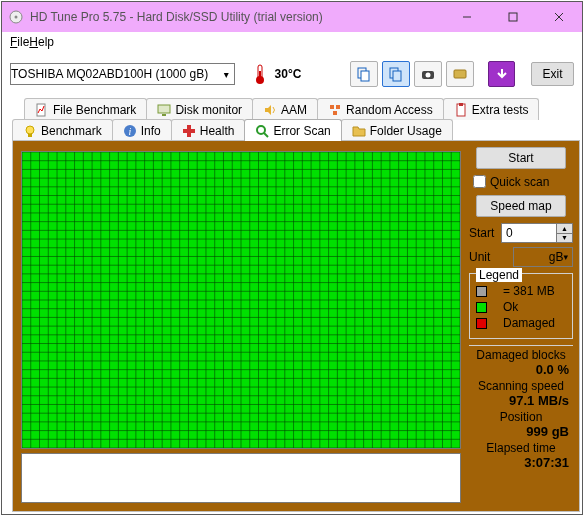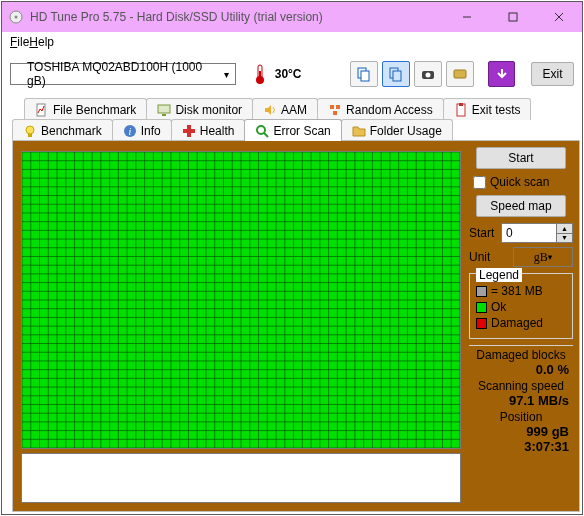--- a/index.html
+++ b/index.html
@@ -6,21 +6,21 @@
   body { font-family: "Segoe UI", Tahoma, sans-serif; font-size: 12px; background: #fff; width: 584px; height: 516px; overflow: hidden; }
   .window { border: 1px solid #5a5a5a; width: 582px; height: 514px; margin: 1px; display: flex; flex-direction: column; position: relative; background:#fff;}
   .titlebar { height: 30px; display: flex; align-items: center; background: #f0abfc; padding-left: 6px; }
   .titlebar-icon { width: 16px; height: 16px; margin-right: 6px; }
   .titlebar-title { flex: 1; color: #555; font-size: 12px; }
   .winbtn { width: 46px; height: 30px; display: flex; align-items: center; justify-content: center; color: #333; }
   .menubar { height: 20px; display:flex; gap: 0; padding-left: 8px; font-size: 12px; color: #000; align-items:center; }
   .menubar span { text-decoration: underline; text-decoration-color: transparent; }
   .menubar span::first-letter { text-decoration: underline; }
   .toolbar { height: 36px; display: flex; align-items: center; padding: 0 8px; gap: 4px; margin-top:4px;}
-  .drive-select { width: 232px; height: 22px; border: 1px solid #7a7a7a; font-size: 12px; padding-left: 16px; display:flex; align-items:center; justify-content:space-between; background:#fff;}
+  .drive-select { width: 232px; height: 22px; border: 1px solid #7a7a7a; font-size: 12px; padding-left: 0; display:flex; align-items:center; justify-content:space-between; background:#fff;}
   .drive-select .text { flex:1; }
   .drive-select .dd { width:16px; text-align:center; font-size:10px;}
   .thermo { width:18px; height:26px; display:flex; align-items:center; justify-content:center;}
   .temp { font-size: 12px; font-weight:bold; color:#000; margin-left:2px;}
   .spacer1 { width: 42px; }
   .tool-cluster { display:flex; gap:4px; }
   .iconbtn { width: 28px; height: 26px; border: 1px solid #b0b0b0; background: #f5f5f5; display:flex; align-items:center; justify-content:center; border-radius:2px;}
   .iconbtn.active { border-color:#2a72d4; background:#cfe4fa; }
   .exit-btn { margin-left: 12px; width: 44px; height: 24px; border:1px solid #adadad; background:#e1e1e1; font-size:12px; border-radius:2px;}
   .tabstrip-wrap { margin: 6px 2px 0 10px; }
@@ -28,34 +28,34 @@
   .tab { display:flex; align-items:center; gap:4px; height: 22px; border:1px solid #c0c0c0; border-bottom:none; padding:0 10px; background:#f6f6f6; font-size:12px; border-radius:3px 3px 0 0; margin-right:-1px; position:relative; z-index:1;}
   .tab.sel { background:#fff; z-index:3; border-color:#b0b0b0;}
   .tabrow.row1 { margin-left: 12px; }
   .tabrow.row2 { margin-top:-1px; }
   .tabcontent { border:1px solid #c0c0c0; border-top:1px solid #c0c0c0; height: 372px; margin-top:-1px; position:relative; background:#a16207; z-index:2;}
   .scan-area { position:absolute; left:8px; top:10px; width:440px; height:298px; border:1px solid #7a7a7a; background:#fff; }
   .grid-canvas { width:100%; height:100%; display:block;}
   .log-area { position:absolute; left:8px; top:312px; width:440px; height:50px; border:1px solid #7a7a7a; background:#fff;}
   .sidepanel { position:absolute; left:456px; top:6px; right:6px; bottom:6px; }
   .btn { width: 90px; height: 22px; border:1px solid #adadad; background:#e1e1e1; font-size:12px; margin: 0 auto 6px; display:block; border-radius:2px;}
-  .chk-row { display:flex; align-items:flex-end; gap:4px; font-size:12px; margin:4px 0 6px 4px;}
+  .chk-row { display:flex; align-items:flex-start; gap:4px; font-size:12px; margin:4px 0 6px 4px;}
   .chk-row input { width:13px; height:13px;}
   .field-row { display:flex; align-items:center; font-size:12px; margin-bottom:4px; gap:4px;}
   .field-row .lbl { width: 28px; }
   .numbox { flex:1; height:20px; border:1px solid #7a7a7a; display:flex;}
   .numbox input { flex:1; border:none; font-size:12px; padding:0 4px; width:40px;}
   .spinners { width:16px; display:flex; flex-direction:column; border-left:1px solid #7a7a7a;}
   .spinners div { flex:1; display:flex; align-items:center; justify-content:center; font-size:7px; background:#e1e1e1;}
   .spinners div:first-child { border-bottom:1px solid #7a7a7a;}
-  .unitbox { width:60px; height:20px; border:1px solid #7a7a7a; display:flex; align-items:center; justify-content:center; padding:0 4px; font-size:12px;font-family:Liberation Serif, serif;}
+  .unitbox { width:60px; height:20px; border:1px solid #7a7a7a; display:flex; align-items:center; justify-content:flex-end; padding:0 4px; font-size:12px;}
   .fieldset { border:1px solid #d0d0d0; padding:4px 6px 6px; margin-top:6px; font-size:12px;}
   .fieldset .legend { position:relative; top:-10px; background:#fff; padding:0 3px; display:inline-block;}
   .fieldset .inner { margin-top:-8px;}
-  .leg-row { display:flex; align-items:center; gap:4px; font-size:12px; margin-bottom:2px;}
+  .leg-row { display:flex; align-items:center; gap:16px; font-size:12px; margin-bottom:2px;}
   .leg-sq { width:11px; height:11px; border:1px solid #000;}
   .stat { text-align:center; font-size:12px; margin-top:2px;}
   .stat-val { text-align:right; font-size:13px; font-weight:bold; margin-top:0; padding-right:4px;}
 </style>
 </head>
 <body>
 
 <div class="window">
   <div class="titlebar">
     <svg class="titlebar-icon" viewBox="0 0 16 16">
@@ -164,21 +164,21 @@
             <rect x="8" y="2" width="4" height="4" fill="#e87030"></rect>
             <rect x="5" y="8" width="4" height="4" fill="#e87030"></rect>
           </svg>
           <span>Random Access</span>
         </div>
       <div class="tab">
           <svg width="14" height="14">
             <rect x="3" y="1" width="8" height="12" fill="#fff" stroke="#c03030"></rect>
             <rect x="5" y="0" width="4" height="3" fill="#c03030"></rect>
           </svg>
-          <span>Exit tests</span>
+          <span>Extra tests</span>
         </div>
     </div>
     <div class="tabrow row2">
       <div class="tab">
           <svg width="14" height="14">
             <circle cx="7" cy="6" r="4" fill="#ffe05a" stroke="#c9a800"></circle>
             <rect x="5" y="10" width="4" height="3" fill="#c9a800"></rect>
           </svg>
           <span>Benchmark</span>
         </div>
@@ -352,18 +352,19 @@
           </div>
         </div>
 
         <div class="fieldset" style="border-top:1px solid #d0d0d0; border-left:none;border-right:none;border-bottom:none; padding:0; margin-top:6px;">
           <div class="stat">Damaged blocks</div>
           <div class="stat-val">0.0 %</div>
           <div class="stat">Scanning speed</div>
           <div class="stat-val">97.1 MB/s</div>
           <div class="stat">Position</div>
           <div class="stat-val">999 gB</div>
+          <div class="stat">Elapsed time</div>
           <div class="stat-val">3:07:31</div>
         </div>
       </div>
     </div>
   </div>
 </div>
 
 </body></html>

